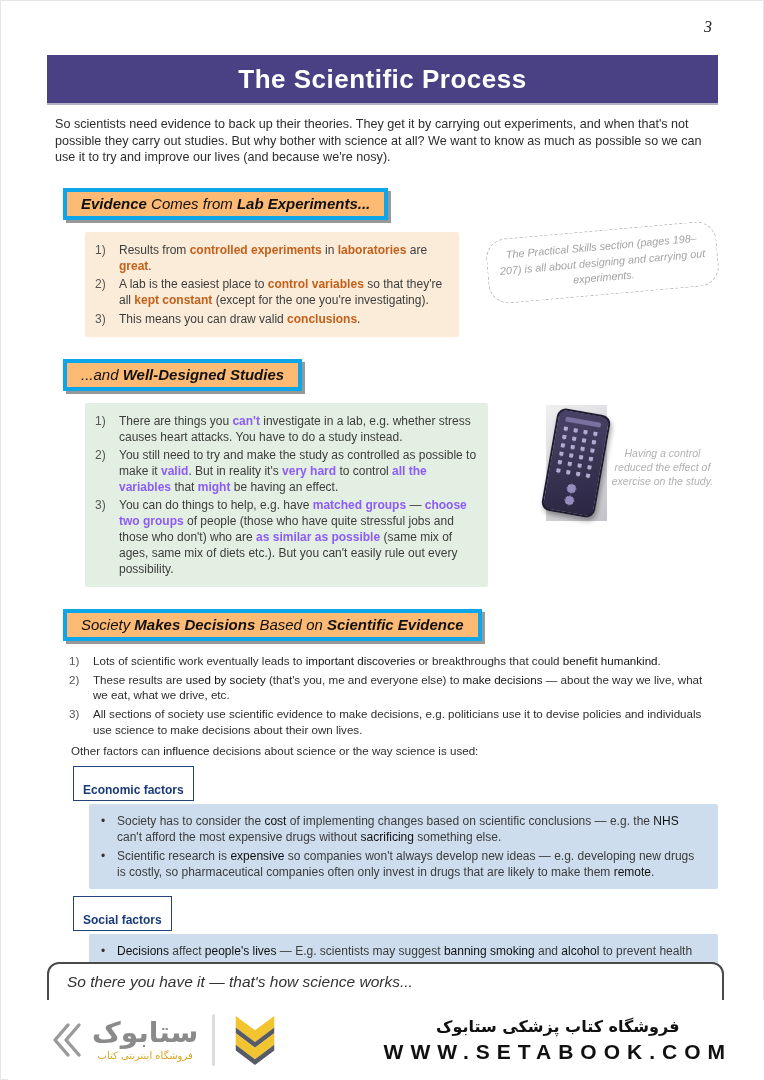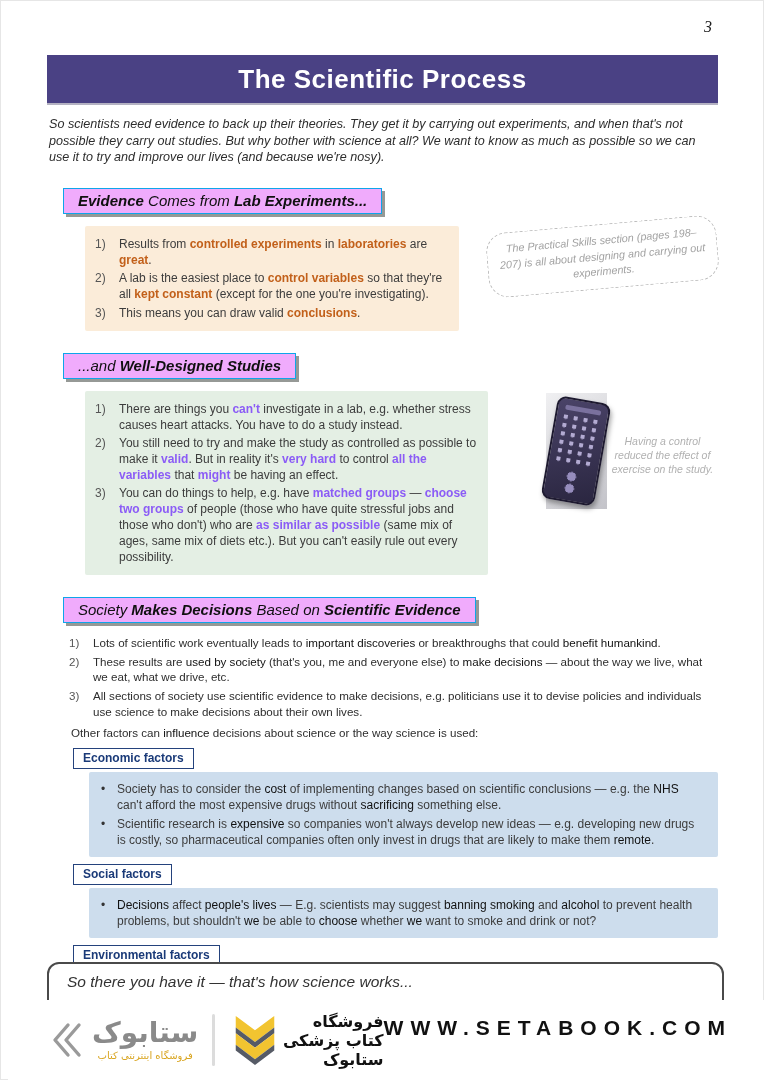--- a/index.html
+++ b/index.html
@@ -7,24 +7,24 @@
     width:764px;height:1080px;position:relative;background:#fff;
     font-family:"Liberation Sans",sans-serif;overflow:hidden;
     box-shadow:inset 0 0 0 1px #e6e6e6;
   }
   .page{position:absolute;inset:0;padding:55px 46px 0 47px;box-sizing:border-box;}
   .pageno{position:absolute;top:18px;right:52px;font-family:"Liberation Serif",serif;
     font-style:italic;font-size:16px;color:#222;}
   .banner{height:48px;background:#4a4184;display:flex;align-items:center;justify-content:center;
     box-shadow:0 2px 0 rgba(40,35,80,.35);}
   .banner .title{color:#fff;font-weight:700;font-size:26px;letter-spacing:.5px;}
-  .intro{margin:13px 2px 0;font-style:italic;font-size:12.6px;line-height:1.33;color:#2d2d2d;}
-
-  .sechead{display:inline-block;margin:22px 0 0 16px;padding:3px 14px 4px;background:#f0abfc;
-    border:1px solid #0ea5e9;box-shadow:3px 3px 0 rgba(80,85,80,.6);
+  .intro{margin:13px 8px 0;font-size:12.6px;line-height:1.33;color:#2d2d2d;}
+
+  .sechead{display:inline-block;margin:22px 0 0 16px;padding:3px 14px 4px;background:#fdba74;
+    border:4px solid #0ea5e9;box-shadow:3px 3px 0 rgba(80,85,80,.6);
     font-size:15px;font-style:italic;color:#101010;}
   .sechead .b{font-weight:700;}
 
   .row{display:flex;align-items:flex-start;}
   .box{box-sizing:border-box;padding:8px 10px;font-size:12px;line-height:1.34;color:#3c3c3c;border-radius:2px;}
   .box .b{font-weight:700;}
   .box-orange{background:#fbecd9;width:382px;margin:12px 0 0 38px;}
   .box-orange .b{color:#c2601a;}
   .box-green{background:#e4efe4;width:420px;margin:12px 0 0 38px;}
   .box-green .b{color:#8b5cf6;}
@@ -54,35 +54,35 @@
     background-image:radial-gradient(circle at 17px 6px,#968dbd 4.5px,transparent 4.6px);
     background-size:34px 12px;}
   .caption{margin-top:9px;font-size:10.5px;font-style:italic;color:#b1b1b1;text-align:center;line-height:1.35;width:168px;}
 
   .sec3{margin:12px 0 0 22px;font-size:11.6px;line-height:1.34;color:#2d2d2d;}
   .sec3 .li{margin:3px 0;}
   .sec3 .b{color:#111;font-weight:400;}
   .leadout{margin:6px 0 6px 2px;}
   .factor{margin:7px 0 0 4px;}
   .factor-label{display:inline-block;background:#fff;border:1.5px solid #24427c;color:#1a3a78;
-    font-weight:700;font-size:12px;padding:1px 9px 2px;}
+    font-weight:700;font-size:12px;padding:15px 9px 2px;}
 
   .outro-box{position:absolute;left:47px;right:40px;top:962px;height:100px;background:#fff;
     border:2px solid #4a4a4a;border-radius:12px;padding:9px 18px;box-sizing:border-box;}
   .outro{margin:0;font-style:italic;font-size:15.5px;color:#333;}
 
   .footer{position:absolute;left:0;right:0;bottom:0;height:80px;background:#fff;z-index:10;
     display:flex;align-items:center;justify-content:space-between;
     padding:0 32px 0 40px;box-sizing:border-box;margin-left:8px;}
   .f-left{display:flex;align-items:center;}
   .logo-stack{display:flex;flex-direction:column;align-items:center;margin-left:6px;}
   .logo-fa{font-family:"DejaVu Sans",sans-serif;font-size:28px;font-weight:700;color:#8a8a8a;direction:rtl;line-height:1;}
   .logo-sub{font-family:"DejaVu Sans",sans-serif;font-size:10px;color:#d9a520;margin-top:3px;direction:rtl;}
   .divider{width:3px;height:52px;background:#dcdcdc;border-radius:2px;margin:0 14px;}
-  .f-right{display:flex;flex-direction:row;align-items:flex-start;}
+  .f-right{display:flex;flex-direction:column;align-items:center;}
   .fa-title{font-family:"DejaVu Sans",sans-serif;font-size:16px;font-weight:700;color:#111;direction:rtl;}
   .url{font-size:21px;font-weight:700;letter-spacing:7px;color:#111;margin-top:4px;}
 </style>
 </head>
 <body>
 
 <div class="pageno">3</div>
 
 <div class="page">
 

